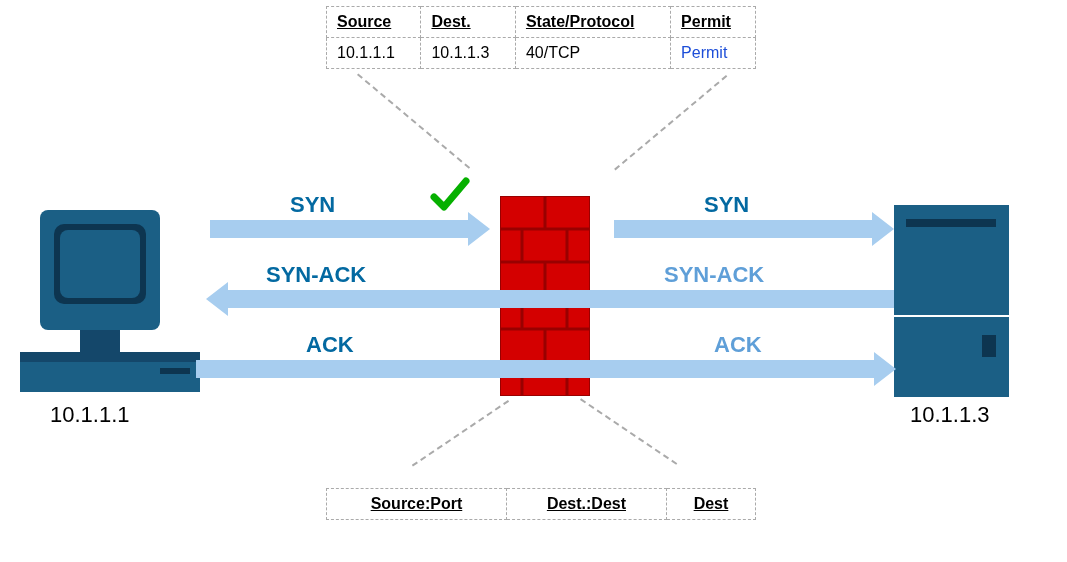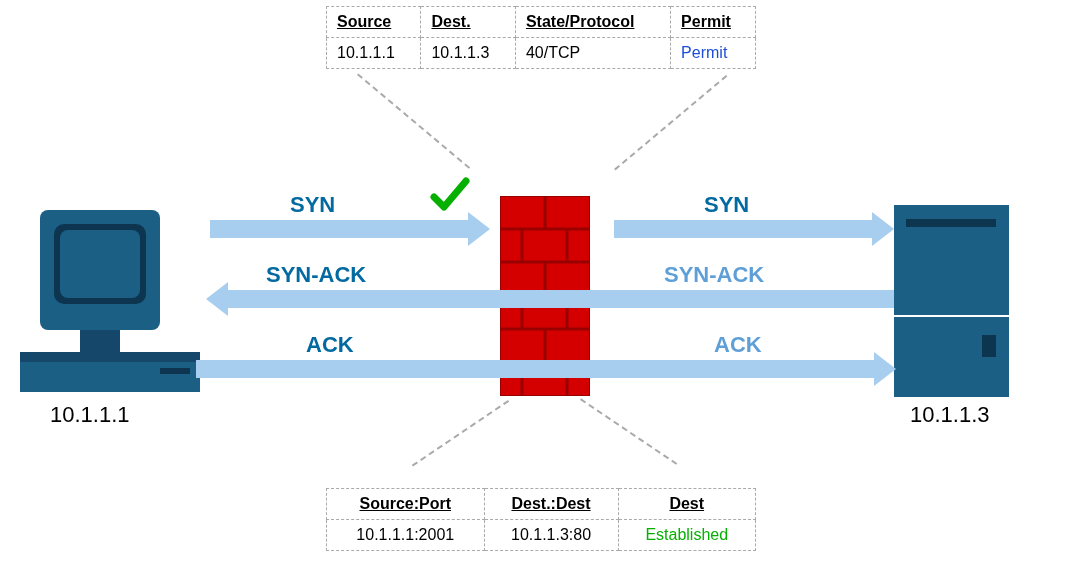--- a/index.html
+++ b/index.html
@@ -210,19 +210,14 @@
 <div class="abs conn" style="left:508px; top:400px; height:116px; transform:rotate(56deg);"></div>
 <div class="abs conn" style="left:580px; top:400px; height:116px; transform:rotate(-56deg);"></div>
 
 <table class="state-table abs">
   <tbody>
       <tr>
     <th>Source:Port</th>
     <th>Dest.:Dest</th>
     <th>Dest</th>
   </tr>
-  <tr>
-    <td>10.1.1.1:2001</td>
-    <td>10.1.1.3:80</td>
-    <td class="est">Established</td>
-  </tr>
 </tbody>
   </table>
 
 </body></html>

